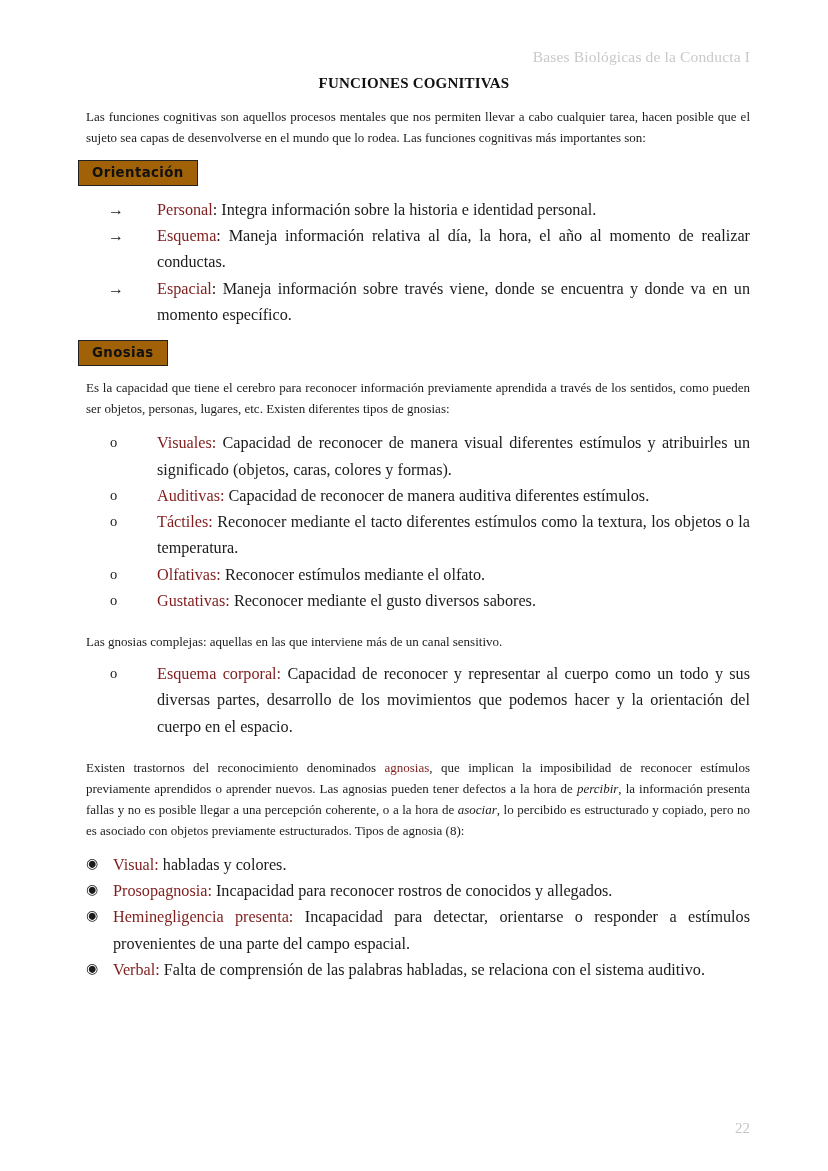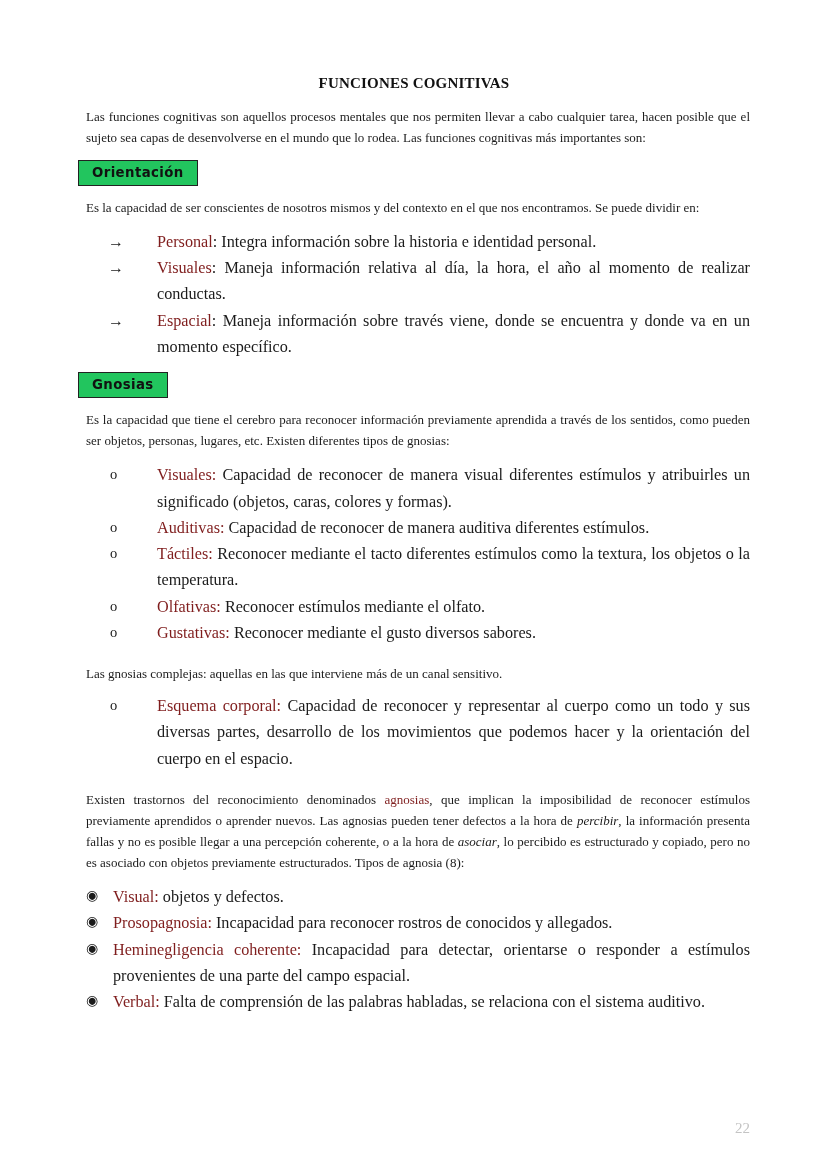--- a/index.html
+++ b/index.html
@@ -69,21 +69,21 @@
   .label-box {
     display: inline-block;
     border: 1.4px solid #222;
     padding: 4px 13px 5px 13px;
     font-family: "DejaVu Sans", sans-serif;
     font-size: 13.3px;
     font-weight: 600;
     letter-spacing: 0.4px;
     color: #111;
     line-height: 1.15;
-    background: #22c55e;
+    background: #a16207;
     text-align: right;
   }
 
   
   ul.bul {
     list-style: none;
     margin: 0;
     padding: 0;
   }
   ul.bul li {
@@ -140,41 +140,41 @@
     text-align: right;
     font-size: 15px;
     color: #c4c4c4;
   }
 </style>
 </head>
 <body>
 
 <div class="page">
 
+  <div class="running-header">Bases Biológicas de la Conducta I</div>
 
   <div class="content">
 
     <h1 class="doc-title">FUNCIONES COGNITIVAS</h1>
 
     <p class="body-par">Las funciones cognitivas son aquellos procesos mentales que nos permiten llevar a cabo cualquier tarea, hacen posible que el sujeto sea capas de desenvolverse en el mundo que lo rodea. Las funciones cognitivas más importantes son:</p>
 
     <div class="label-box-wrap">
       <span class="label-box">Orientación</span>
     </div>
 
-    <p class="body-par">Es la capacidad de ser conscientes de nosotros mismos y del contexto en el que nos encontramos. Se puede dividir en:</p>
 
     <ul class="bul arrow-list">
       <li>
         <span class="mk">→</span>
         <b>Personal</b><span>: </span><span>Integra información sobre la historia e identidad personal.</span>
       </li>
       <li>
         <span class="mk">→</span>
-        <b>Visuales</b><span>: </span><span>Maneja información relativa al día, la hora, el año al momento de realizar conductas.</span>
+        <b>Esquema</b><span>: </span><span>Maneja información relativa al día, la hora, el año al momento de realizar conductas.</span>
       </li>
       <li>
         <span class="mk">→</span>
         <b>Espacial</b><span>: </span><span>Maneja información sobre través viene, donde se encuentra y donde va en un momento específico.</span>
       </li>
     </ul>
 
     <div class="label-box-wrap">
       <span class="label-box">Gnosias</span>
     </div>
@@ -216,29 +216,29 @@
       </li>
     </ul>
 
     <div class="gap-md"></div>
 
     <p class="body-par"><span>Existen trastornos del reconocimiento denominados </span><b>agnosias</b><span>, que implican la imposibilidad de reconocer estímulos previamente aprendidos o aprender nuevos. Las agnosias pueden tener defectos a la hora de </span><i>percibir</i><span>, la información presenta fallas y no es posible llegar a una percepción coherente, o a la hora de </span><i>asociar</i><span>, lo percibido es estructurado y copiado, pero no es asociado con objetos previamente estructurados. Tipos de agnosia (8):</span></p>
 
     <ul class="bul dot-list">
       <li>
         <span class="mk">◉</span>
-        <b>Visual:</b><span> </span><span>objetos y defectos.</span>
+        <b>Visual:</b><span> </span><span>habladas y colores.</span>
       </li>
       <li>
         <span class="mk">◉</span>
         <b>Prosopagnosia:</b><span> </span><span>Incapacidad para reconocer rostros de conocidos y allegados.</span>
       </li>
       <li>
         <span class="mk">◉</span>
-        <b>Heminegligencia coherente:</b><span> </span><span>Incapacidad para detectar, orientarse o responder a estímulos provenientes de una parte del campo espacial.</span>
+        <b>Heminegligencia presenta:</b><span> </span><span>Incapacidad para detectar, orientarse o responder a estímulos provenientes de una parte del campo espacial.</span>
       </li>
       <li>
         <span class="mk">◉</span>
         <b>Verbal:</b><span> </span><span>Falta de comprensión de las palabras habladas, se relaciona con el sistema auditivo.</span>
       </li>
 
     </ul>
 
   </div>
 

